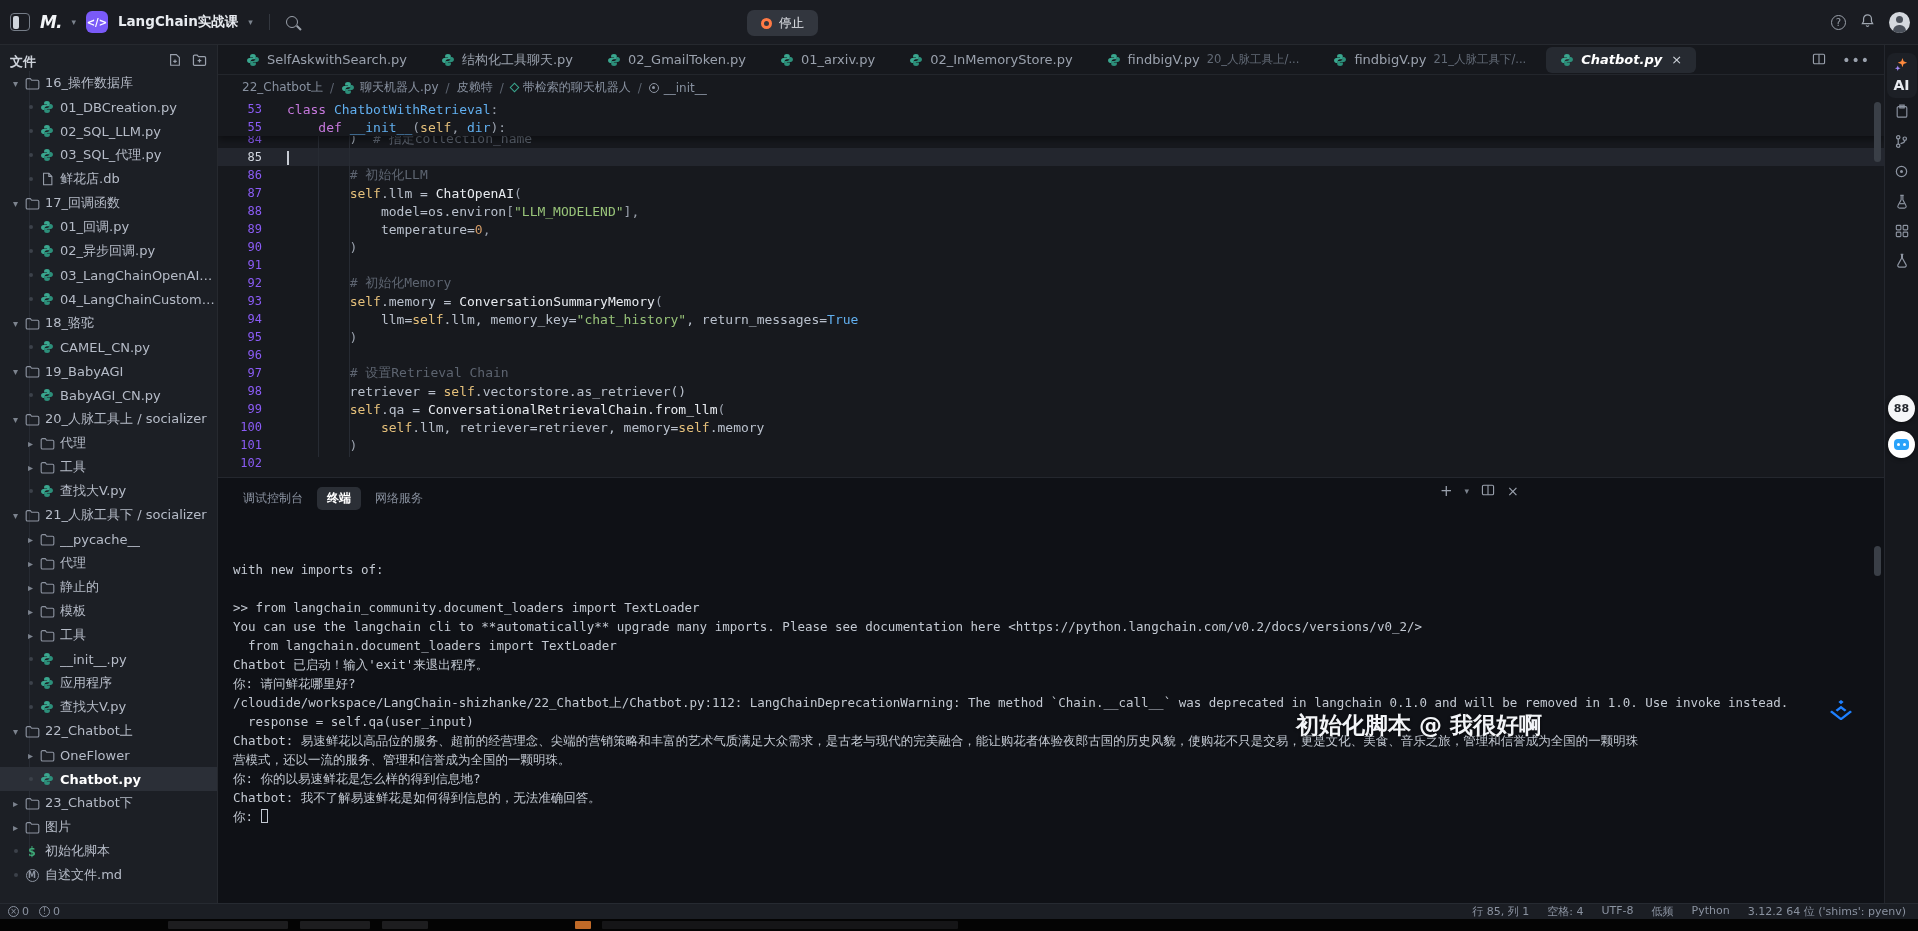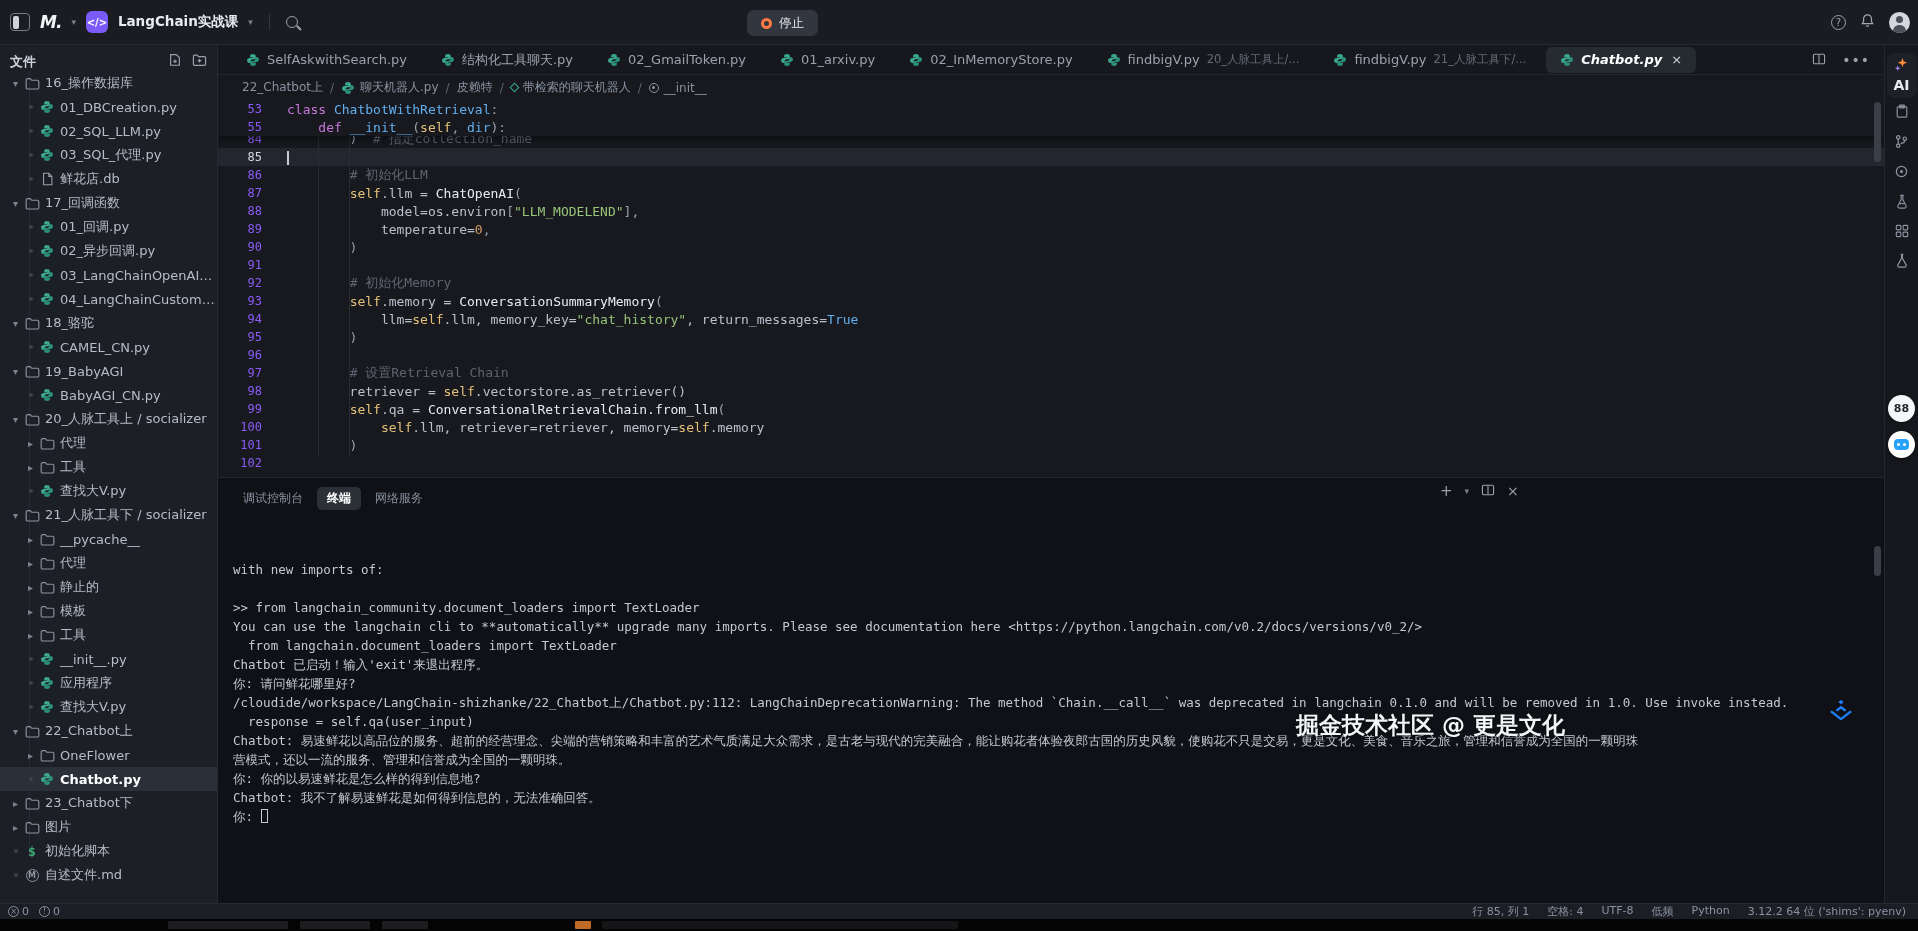--- a/index.html
+++ b/index.html
@@ -676,21 +676,21 @@
           <div class="tline">Chatbot 已启动！输入'exit'来退出程序。</div>
           <div class="tline">你: 请问鲜花哪里好?</div>
           <div class="tline">/cloudide/workspace/LangChain-shizhanke/22_Chatbot上/Chatbot.py:112: LangChainDeprecationWarning: The method `Chain.__call__` was deprecated in langchain 0.1.0 and will be removed in 1.0. Use invoke instead.</div>
           <div class="tline">  response = self.qa(user_input)</div>
           <div class="tline">Chatbot: 易速鲜花以高品位的服务、超前的经营理念、尖端的营销策略和丰富的艺术气质满足大众需求，是古老与现代的完美融合，能让购花者体验夜郎古国的历史风貌，使购花不只是交易，更是文化、美食、音乐之旅，管理和信誉成为全国的一颗明珠</div>
           <div class="tline">营模式，还以一流的服务、管理和信誉成为全国的一颗明珠。</div>
           <div class="tline">你: 你的以易速鲜花是怎么样的得到信息地?</div>
           <div class="tline">Chatbot: 我不了解易速鲜花是如何得到信息的，无法准确回答。</div>
           <div class="tline">你: <span class="term-cursor"></span></div>
         </div>
-      <div id="watermark">掘金技术社区 @ 更是文化</div>
+      <div id="watermark">初始化脚本 @ 我很好啊</div>
       <div id="juejin"><svg width="22" height="20" viewBox="0 0 20 18">
             <path fill="#1e80ff" d="M10 0l2.4 1.8-2.4 1.9L7.6 1.8zM10 5.2l5 3.9-1.7 1.3L10 7.8l-3.3 2.6L5 9.1zM1.7 9.5L10 16l8.3-6.5 1.7 1.3-10 7.8L0 10.8z"></path>
           </svg></div>
       <div id="term-scroll"></div>
     </div>
   </div>
 
   <div id="right-rail">
     <div class="ai-btn">
       <span id="sparkle-slot"><svg width="15" height="15" viewBox="0 0 16 16">

